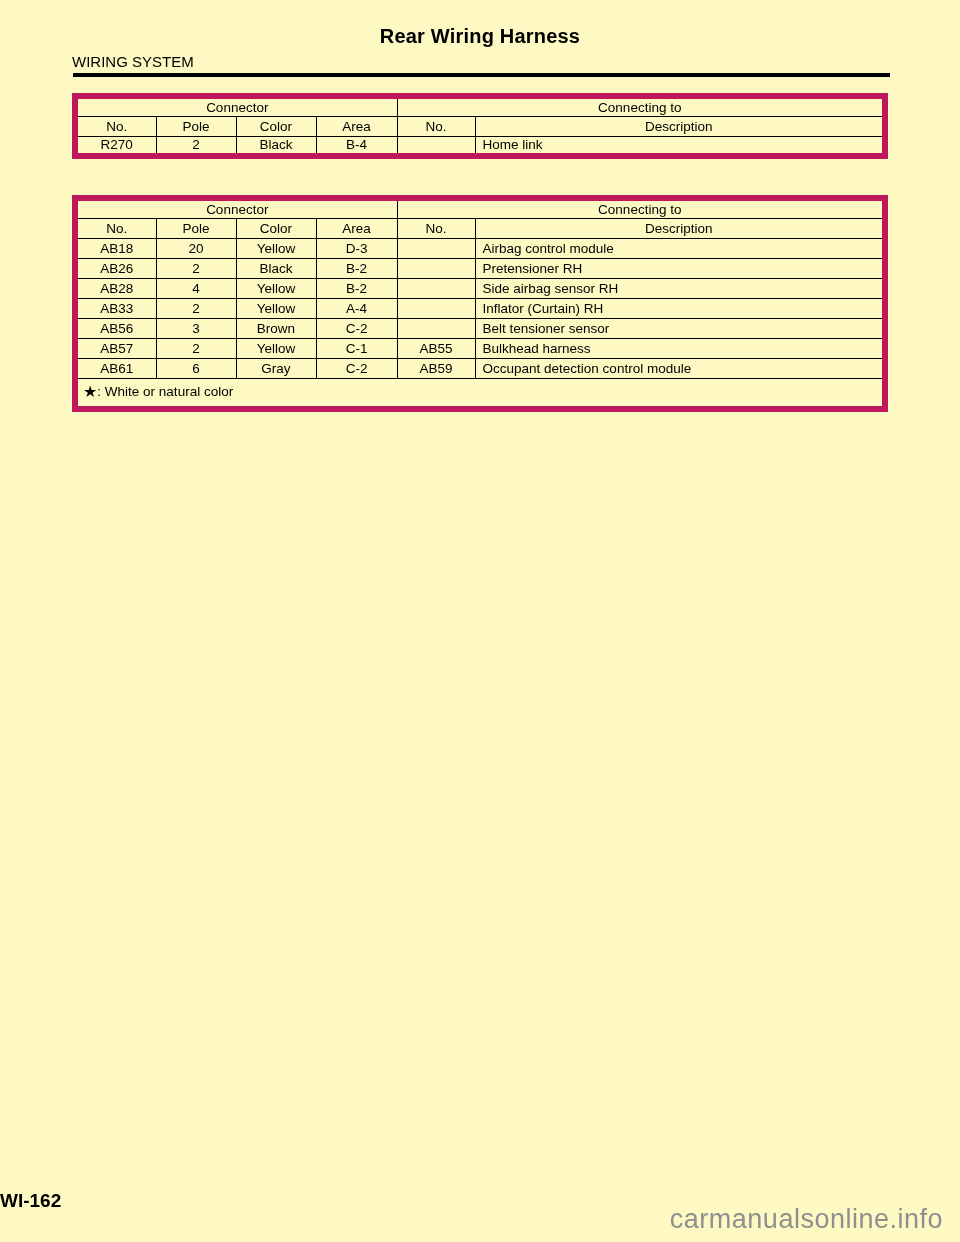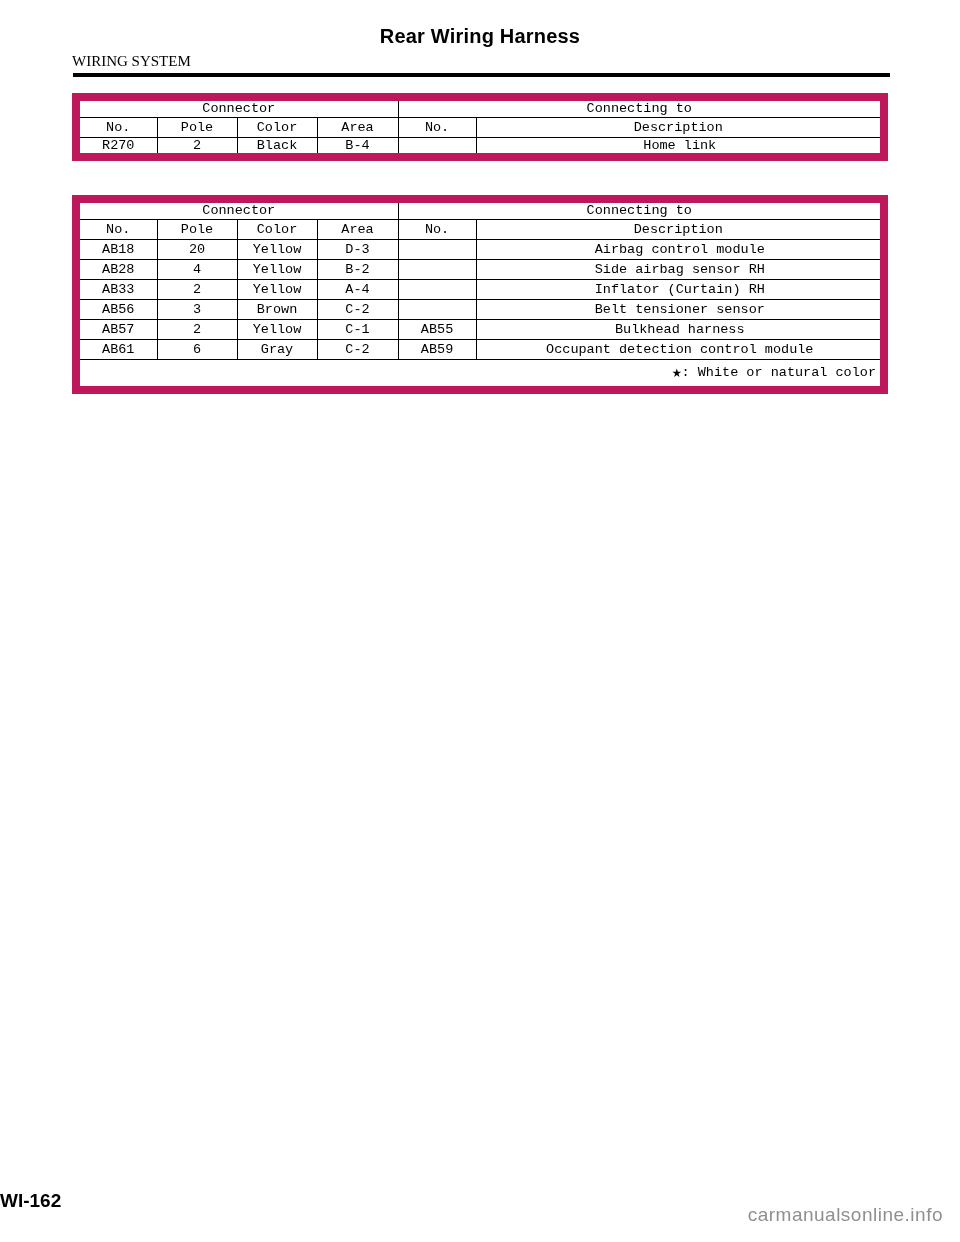--- a/index.html
+++ b/index.html
@@ -1,21 +1,21 @@
 <!DOCTYPE html>
 <html><head>
 <meta charset="utf-8">
 <style>
   * { margin: 0; padding: 0; box-sizing: border-box; }
   html, body { background: #e8e8e8; }
   .page {
     position: relative;
     width: 960px;
     height: 1242px;
-    background: #ffffff;
+    background: #fef9c3;
     font-family: "Liberation Sans", sans-serif;
     color: #000000;
     overflow: hidden;
     margin: 0 auto;
   }
   .doc-title {
     position: absolute;
     top: 25px;
     left: 0;
     width: 100%;
@@ -23,59 +23,57 @@
     font-size: 20px;
     font-weight: bold;
     letter-spacing: 0.2px;
   }
   .section-label {
     position: absolute;
     top: 53px;
     left: 72px;
     font-size: 15px;
     font-weight: normal;
-    font-family: Liberation Serif, serif;
   }
   .header-rule {
     position: absolute;
     top: 73px;
     left: 73px;
     width: 817px;
     height: 4px;
     background: #000000;
   }
   table.conn-table {
     position: absolute;
     left: 72px;
     width: 816px;
     border-collapse: collapse;
     table-layout: fixed;
-    border: 8px solid #be185d;
+    border: 6px solid #be185d;
     font-size: 13.5px;
-    font-family: Liberation Mono, monospace;
   }
   .tbl-0 { top: 93px; }
   .tbl-1 { top: 195px; }
   table.conn-table th,
   table.conn-table td {
     border: 1px solid #000000;
     height: 20px;
     padding: 0 4px;
     text-align: center;
     font-weight: normal;
     vertical-align: middle;
     white-space: nowrap;
     overflow: hidden;
   }
   table.conn-table td.desc-cell {
-    text-align: center;
+    text-align: left;
     padding-left: 7px;
   }
   table.conn-table td.footnote-cell {
-    text-align: right;
+    text-align: left;
     height: 31px;
     padding-left: 5px;
   }
   .star-icon {
     font-size: 16px;
     line-height: 1;
     vertical-align: -1px;
   }
   .page-number {
     position: absolute;
@@ -83,21 +81,21 @@
     left: 0;
     width: 100%;
     text-align: left;
     font-size: 19px;
     font-weight: bold;
   }
   .watermark {
     position: absolute;
     top: 1204px;
     right: 17px;
-    font-size: 19px;
+    font-size: 27px;
     color: #8f8f8f;
     letter-spacing: 0.5px;
   }
 </style>
 </head>
 <body>
 
 <div class="page">
 
   <div class="doc-title">Rear Wiring Harness</div>
@@ -165,20 +163,28 @@
         </tr>
       </thead>
       <tbody>
         <tr>
           <td>AB18</td>
           <td>20</td>
           <td>Yellow</td>
           <td>D-3</td>
           <td></td>
           <td class="desc-cell">Airbag control module</td>
+        </tr>
+        <tr>
+          <td>AB26</td>
+          <td>2</td>
+          <td>Black</td>
+          <td>B-2</td>
+          <td></td>
+          <td class="desc-cell">Pretensioner RH</td>
         </tr>
         <tr>
           <td>AB28</td>
           <td>4</td>
           <td>Yellow</td>
           <td>B-2</td>
           <td></td>
           <td class="desc-cell">Side airbag sensor RH</td>
         </tr>
         <tr>

